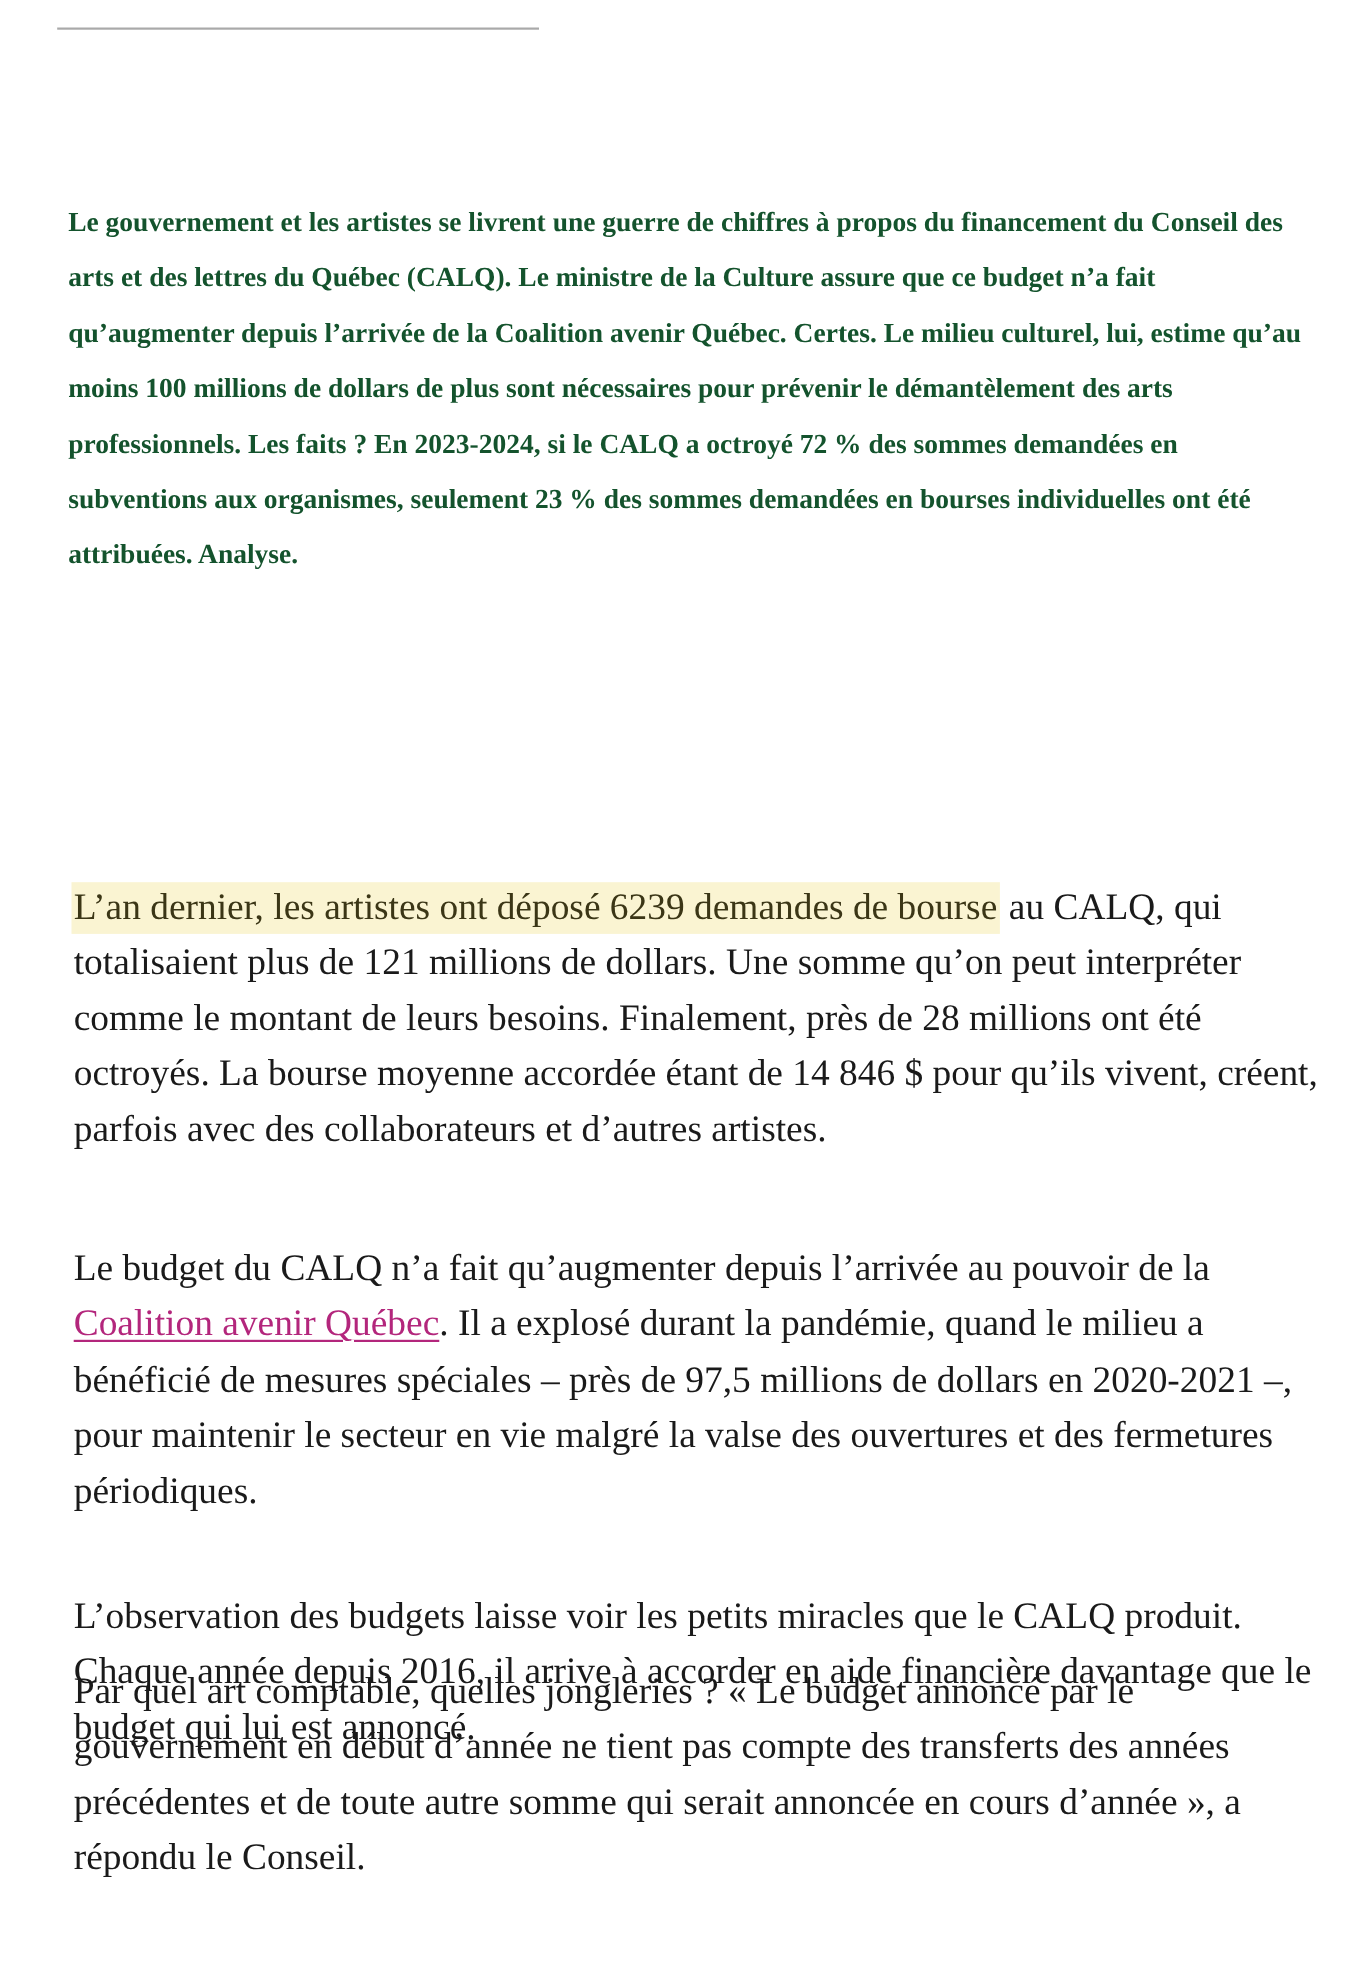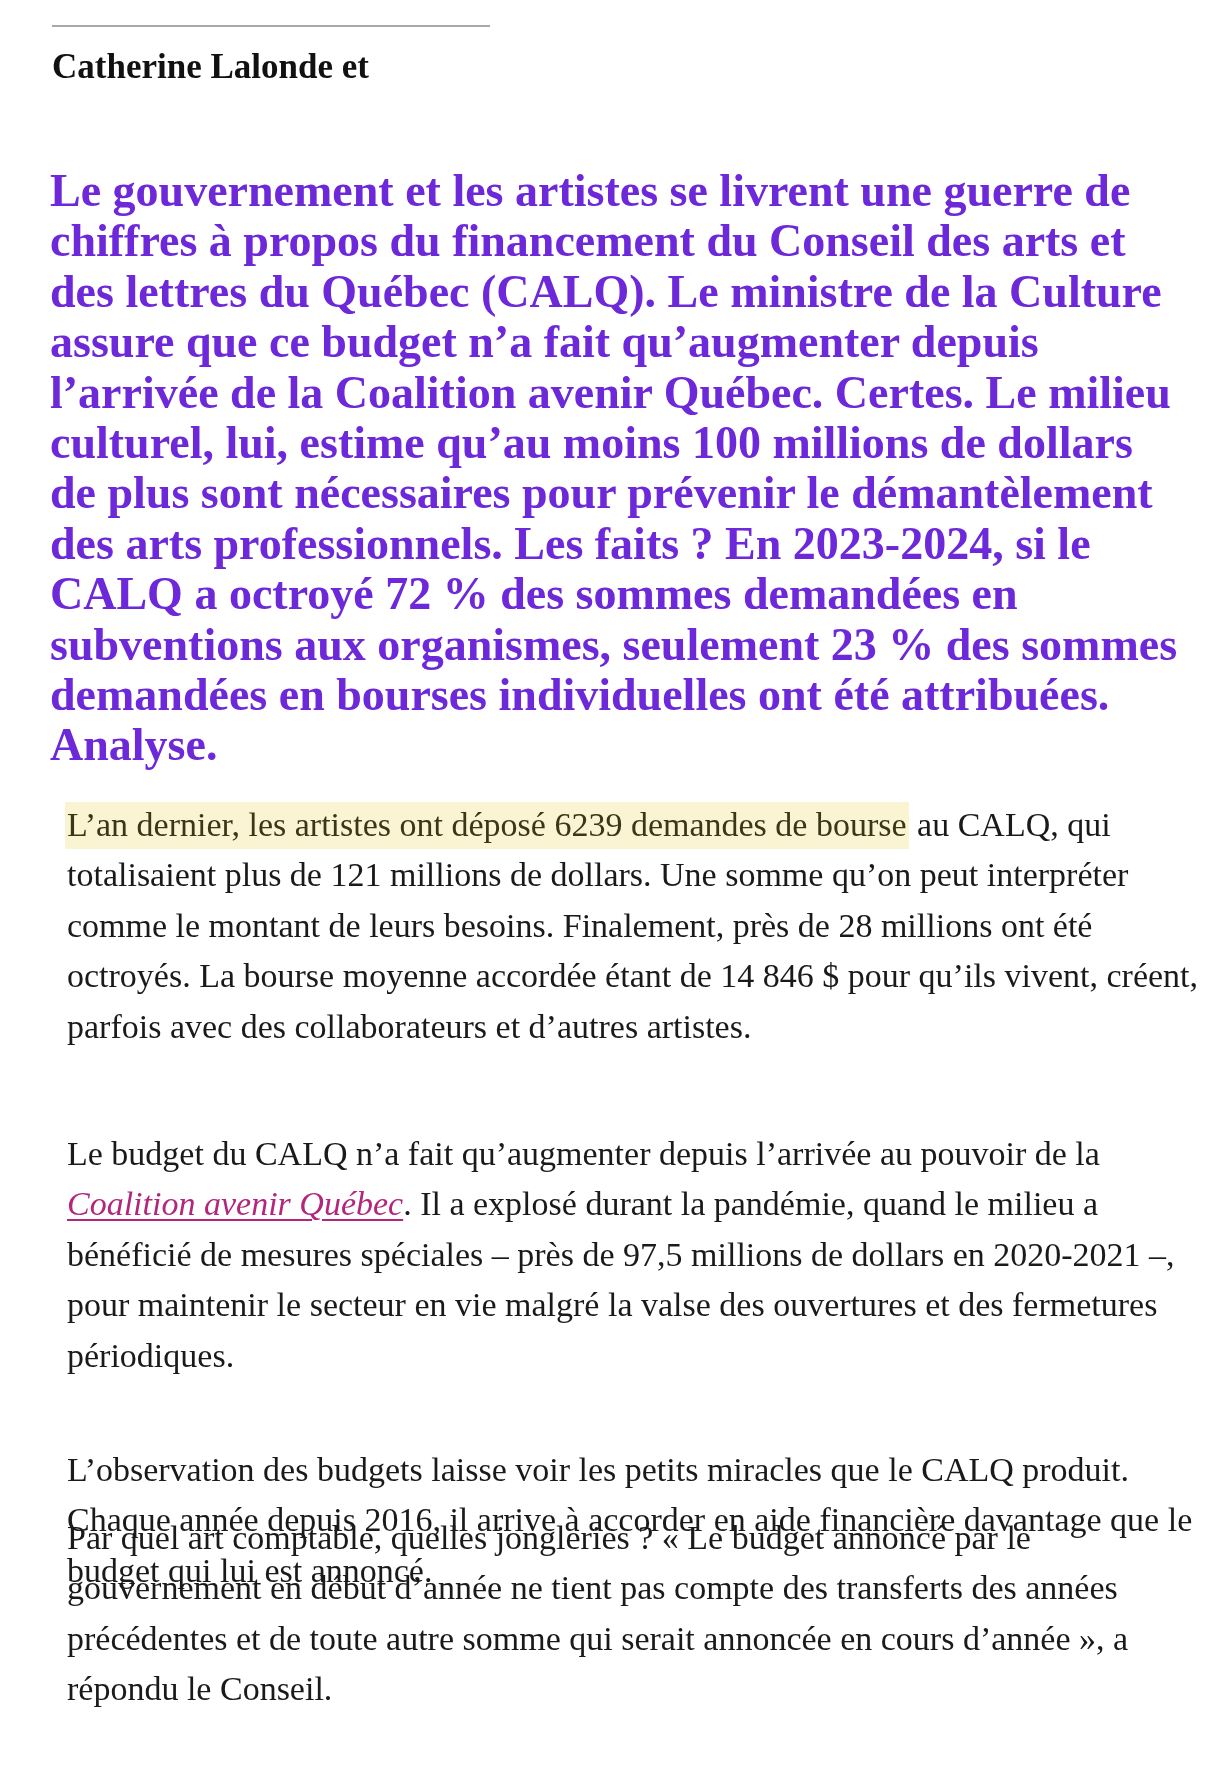--- a/index.html
+++ b/index.html
@@ -1,34 +1,33 @@
 <!DOCTYPE html>
 <html><head>
 <meta charset="utf-8">
 <style>
   html, body { margin: 0; padding: 0; background: #ffffff; }
   body { width: 1224px; height: 1784px; overflow: hidden; position: relative; color: #151515; }
   .rule { position: absolute; left: 52px; top: 25px; width: 438px; height: 2px; background: #a9a9a9; }
   .authors { position: absolute; left: 52px; top: 46px; width: 700px; font-family: "Liberation Serif", "DejaVu Serif", serif; font-weight: bold; font-size: 35px; line-height: 42px; color: #111; }
-  .lede { position: absolute; left: 50px; top: 166px; width: 1130px; font-family: "Liberation Serif", "DejaVu Serif", serif; font-weight: bold; font-size: 46px; line-height: 50.4px; color: #6d28d9; margin: 0; }
+  .lede { position: absolute; left: 50px; top: 166px; width: 1130px; font-family: "Liberation Serif", "DejaVu Serif", serif; font-weight: bold; font-size: 25px; line-height: 50.4px; color: #14532d; margin: 12px; }
   .body { position: absolute; left: 50px; width: 1140px; font-family: "Liberation Serif", "DejaVu Serif", serif; font-size: 34px; line-height: 50.4px; color: #1a1a1a; margin: 17px; }
   .p1 { top: 783px; }
   .p2 { top: 1112px; }
   .p3 { top: 1428px; }
   .p4 { top: 1496px; }
   .hl { background: #faf4d2; color: #3b3616; padding: 4px 2px 6px 2px; margin-left: -2px; }
-  a.link { color: #b3267c; text-decoration: underline; text-decoration-thickness: 2px; text-underline-offset: 4px; font-style: italic; }
+  a.link { color: #b3267c; text-decoration: underline; text-decoration-thickness: 2px; text-underline-offset: 4px; }
 </style>
 </head>
 <body>
 
 <div class="rule"></div>
 
 <div class="authors">
-  <div>Catherine Lalonde et</div>
 </div>
 
 <p class="lede">Le gouvernement et les artistes se livrent une guerre de chiffres à propos du financement du Conseil des arts et des lettres du Québec (CALQ). Le ministre de la Culture assure que ce budget n’a fait qu’augmenter depuis l’arrivée de la Coalition avenir Québec. Certes. Le milieu culturel, lui, estime qu’au moins 100 millions de dollars de plus sont nécessaires pour prévenir le démantèlement des arts professionnels. Les faits ? En 2023-2024, si le CALQ a octroyé 72 % des sommes demandées en subventions aux organismes, seulement 23 % des sommes demandées en bourses individuelles ont été attribuées. Analyse.</p>
 
 <p class="body p1"><span class="hl">L’an dernier, les artistes ont déposé 6239 demandes de bourse</span><span> au CALQ, qui totalisaient plus de 121 millions de dollars. Une somme qu’on peut interpréter comme le montant de leurs besoins. Finalement, près de 28 millions ont été octroyés. La bourse moyenne accordée étant de 14 846 $ pour qu’ils vivent, créent, parfois avec des collaborateurs et d’autres artistes.</span></p>
 
 <p class="body p2"><span>Le budget du CALQ n’a fait qu’augmenter depuis l’arrivée au pouvoir de la </span><a class="link" href="#">Coalition avenir Québec</a><span>. Il a explosé durant la pandémie, quand le milieu a bénéficié de mesures spéciales – près de 97,5 millions de dollars en 2020-2021 –, pour maintenir le secteur en vie malgré la valse des ouvertures et des fermetures périodiques.</span></p>
 
 <p class="body p3">L’observation des budgets laisse voir les petits miracles que le CALQ produit. Chaque année depuis 2016, il arrive à accorder en aide financière davantage que le budget qui lui est annoncé.</p>
 

